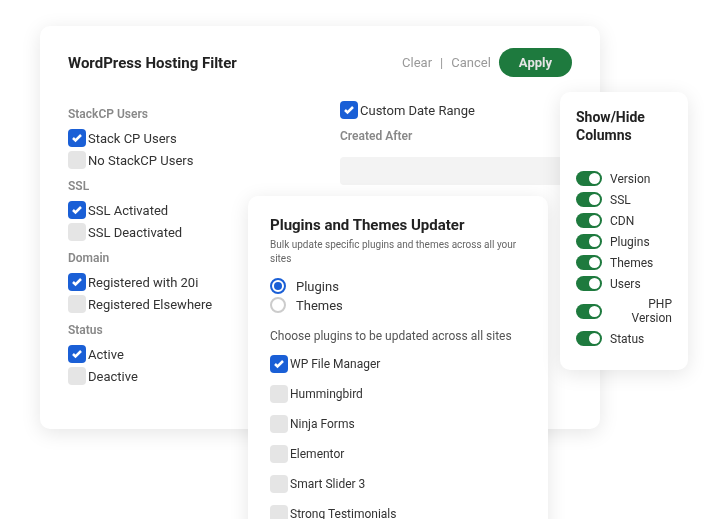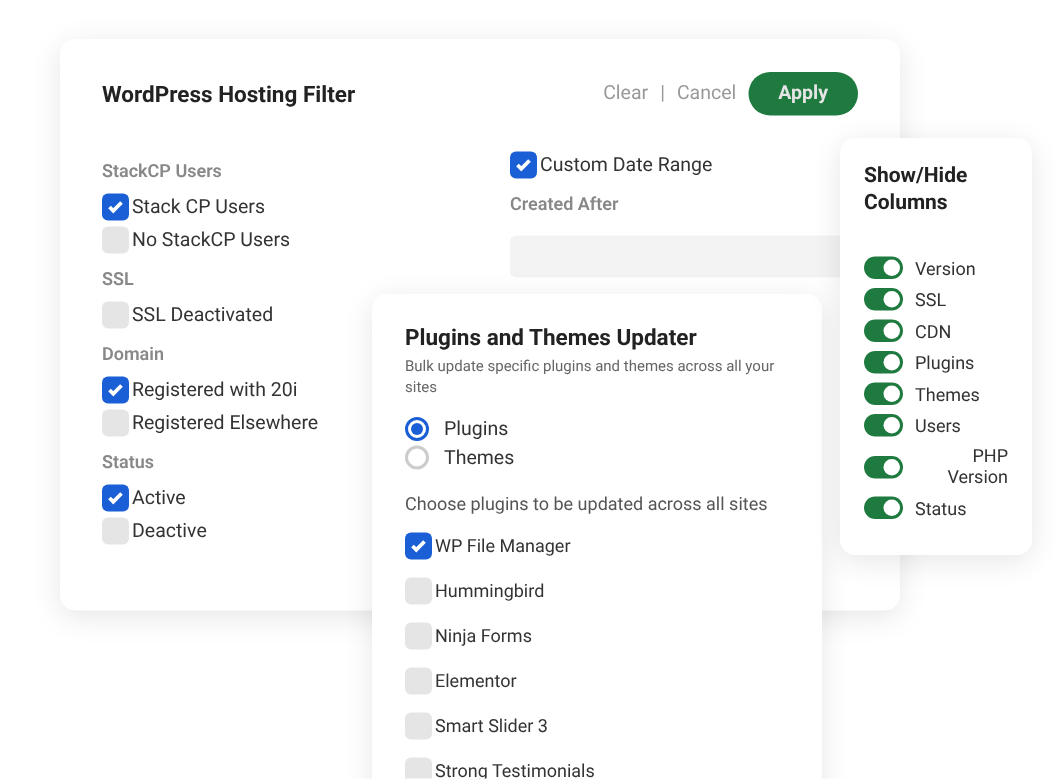--- a/index.html
+++ b/index.html
@@ -74,20 +74,28 @@
           </span>
         <span>Stack CP Users</span>
       </div>
       <div class="chk-row">
         <span class="chk off"></span>
         <span>No StackCP Users</span>
       </div>
 
       <div class="group-label">SSL</div>
       <div class="chk-row">
+        <span class="chk on">
+            <svg width="12" height="12" viewBox="0 0 12 12">
+              <path class="check-icon" d="M2 6l2.5 2.5L10 3"></path>
+            </svg>
+          </span>
+        <span>SSL Activated</span>
+      </div>
+      <div class="chk-row">
         <span class="chk off"></span>
         <span>SSL Deactivated</span>
       </div>
 
       <div class="group-label">Domain</div>
       <div class="chk-row">
         <span class="chk on">
             <svg width="12" height="12" viewBox="0 0 12 12">
               <path class="check-icon" d="M2 6l2.5 2.5L10 3"></path>
             </svg>

